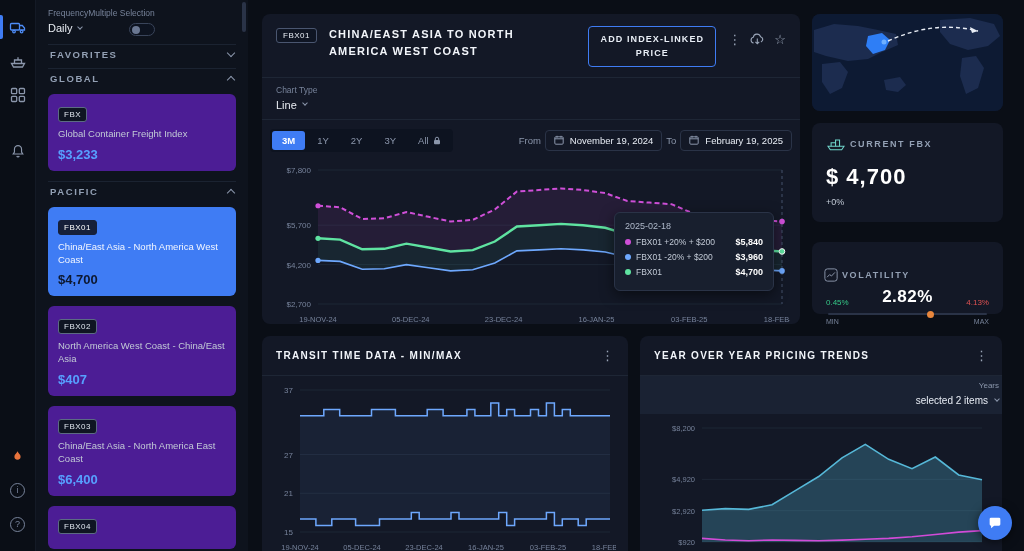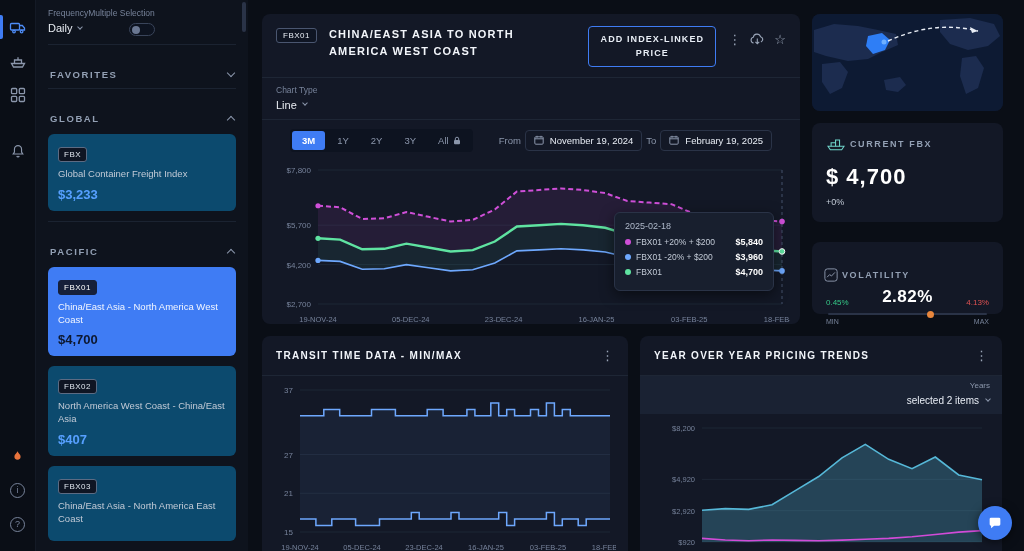--- a/index.html
+++ b/index.html
@@ -21,22 +21,22 @@
 
   
   .sidebar { position:absolute; left:36px; top:0; width:212px; height:551px; background:#0e131d; padding:8px 12px 0; }
   .sb-scroll { position:absolute; right:2px; top:2px; width:4px; height:30px; background:#2a3347; border-radius:2px; }
   .sb-top { display:flex; padding-bottom:8px; }
   .sb-label { font-size:8.5px; color:#77839a; }
   .sb-select { font-size:11px; color:#e8ecf2; display:flex; gap:6px; align-items:center; margin-top:4px; cursor:pointer; }
   .sb-col.right { text-align:right; }
   .toggle { width:26px; height:13px; border:1px solid #39445a; border-radius:8px; position:relative; margin-top:5px; margin-left:auto; background:#0d1320; cursor:pointer; }
   .toggle::after { content:''; position:absolute; left:2px; top:1.5px; width:8px; height:8px; border-radius:50%; background:#6a7792; }
-  .sb-header { display:flex; justify-content:space-between; align-items:center; padding:24px 2px 8px; border-top:1px solid #1b2331; font-size:9.5px; letter-spacing:1.6px; color:#93a0b4; font-weight:bold; cursor:pointer; }
-  .sb-card { background:#0c4a6e; border-radius:6px; padding:9px 10px; margin:2px 0 10px; cursor:pointer; }
+  .sb-header { display:flex; justify-content:space-between; align-items:center; padding:4px 2px 8px; border-top:1px solid #1b2331; font-size:9.5px; letter-spacing:1.6px; color:#93a0b4; font-weight:bold; cursor:pointer; }
+  .sb-card { background:#4c1d95; border-radius:6px; padding:9px 10px; margin:2px 0 10px; cursor:pointer; }
   .sb-card .badge { display:inline-block; font-size:8px; letter-spacing:.5px; color:#dfe5ee; border:1px solid #5c6b83; border-radius:3px; padding:2px 5px; margin-bottom:6px; background:#0f1523; }
   .sb-card .title { font-size:9.5px; color:#c2cad6; line-height:1.35; margin-bottom:6px; }
   .sb-card .price { font-size:13px; font-weight:bold; color:#57a0ff; }
   .sb-card.selected { background:#3f7cf4; }
   .sb-card.selected .badge { background:#16203a; border-color:#16203a; color:#fff; }
   .sb-card.selected .title { color:#f2f6ff; }
   .sb-card.selected .price { color:#0d1830; }
 
   .chev { width:6px; height:6px; border-left:1.5px solid #8b96ab; border-bottom:1.5px solid #8b96ab; display:inline-block; flex:none; }
   .chev.down { transform:rotate(-45deg); margin-top:-3px; }
@@ -47,42 +47,42 @@
   .card { background:#131826; border-radius:8px; position:absolute; }
   .main-card { left:262px; top:14px; width:538px; height:310px; }
   .main-head { display:flex; align-items:flex-start; gap:12px; padding:12px 14px 10px; border-bottom:1px solid #1e2635; }
   .badge-chip { font-size:8px; letter-spacing:.5px; color:#e8edf5; border:1px solid #4a5670; border-radius:3px; padding:2px 6px; background:#0f1523; margin-top:2px; flex:none; }
   .main-title { font-size:11px; font-weight:bold; letter-spacing:1.2px; color:#f2f5fa; line-height:1.55; width:286px; }
   .add-btn { border:1px solid #3f7cf4; color:#e8edf5; font-size:9px; font-weight:bold; letter-spacing:1.1px; padding:5px 10px; border-radius:4px; width:128px; line-height:1.6; text-align:center; flex:none; }
   .head-icons { display:flex; align-items:center; gap:9px; color:#9aa5b8; margin-top:6px; }
   .icon-btn { font-size:12px; color:#9aa5b8; display:flex; align-items:center; }
   .icon-btn .glyph { font-size:13px; }
   .type-row { padding:7px 14px 8px; border-bottom:1px solid #1e2635; }
-  .controls-row { display:flex; align-items:center; padding:9px 28px 6px; gap:8px; }
+  .controls-row { display:flex; align-items:center; padding:9px 8px 6px; gap:8px; }
   .range-group { display:flex; background:#0d1320; border-radius:4px; padding:2px; gap:2px; }
   .range-btn { font-size:9.5px; color:#8b96ab; padding:4px 10px; border-radius:3px; display:flex; align-items:center; gap:4px; }
   .range-btn.active { background:#3f7cf4; color:#fff; font-weight:bold; }
   .dates { margin-left:auto; display:flex; align-items:center; gap:4px; }
   .date-label { font-size:9.5px; color:#8b96ab; }
   .date-input { display:flex; align-items:flex-start; gap:6px; border:1px solid #2a3347; border-radius:4px; padding:4px 8px; font-size:9.5px; color:#e8edf5; cursor:pointer; }
   .chart-wrap { position:relative; padding:2px 10px 0; }
 
   .tooltip { position:absolute; left:352px; top:54px; background:#181f2e; border:1px solid #2a3347; border-radius:6px; padding:8px 10px; width:160px; box-shadow:0 4px 14px rgba(0,0,0,.5); }
   .tt-date { font-size:9px; color:#aeb8c9; margin-bottom:6px; }
   .tt-row { display:flex; align-items:center; gap:5px; font-size:8.5px; color:#c2cad6; margin:5px 0; }
   .tt-dot { width:6px; height:6px; border-radius:50%; flex:none; }
   .tt-val { margin-left:auto; color:#fff; font-weight:bold; font-size:9px; }
 
   
   .panel-title-row { display:flex; justify-content:space-between; align-items:center; padding:12px 14px; border-bottom:1px solid #1e2635; }
   .panel-title { font-size:10px; font-weight:bold; letter-spacing:1.3px; color:#f2f5fa; }
   .transit-card { left:262px; top:336px; width:366px; height:230px; }
   .yoy-card { left:640px; top:336px; width:362px; height:230px; }
   .panel-chart { padding:4px 12px 0; }
-  .years-band { background:#1a2233; padding:5px 12px 6px; text-align:right; }
+  .years-band { background:#1a2233; padding:5px 3px 6px; text-align:right; }
   .years-label { font-size:8px; color:#8b96ab; }
   .years-select { font-size:10px; color:#e8edf5; display:inline-flex; align-items:center; gap:7px; margin-top:2px; cursor:pointer; }
 
   
   .side-card { left:812px; width:191px; background:#131826; border-radius:8px; position:absolute; }
   .map-card { top:14px; height:97px; overflow:hidden; padding:0; }
   .fbx-card { top:123px; height:99px; padding:13px 14px; }
   .vol-card { top:242px; height:72px; padding:26px 12px; }
   .side-head { display:flex; align-items:center; gap:4px; color:#93a0b4; font-size:9px; letter-spacing:1.6px; font-weight:bold; }
   .fbx-value { font-size:22px; color:#fff; font-weight:bold; margin-top:12px; letter-spacing:1px; }
@@ -173,21 +173,21 @@
         <span>GLOBAL</span>
         <span class="chev up"></span>
       </div>
       <div class="sb-card"><span class="badge">FBX</span><div class="title">Global Container Freight Index</div><div class="price">$3,233</div></div>
       <div class="sb-header">
         <span>PACIFIC</span>
         <span class="chev up"></span>
       </div>
       <div class="sb-card selected"><span class="badge">FBX01</span><div class="title">China/East Asia - North America West Coast</div><div class="price">$4,700</div></div>
       <div class="sb-card"><span class="badge">FBX02</span><div class="title">North America West Coast - China/East Asia</div><div class="price">$407</div></div>
-      <div class="sb-card"><span class="badge">FBX03</span><div class="title">China/East Asia - North America East Coast</div></div>
+      <div class="sb-card"><span class="badge">FBX03</span><div class="title">China/East Asia - North America East Coast</div><div class="price">$6,400</div></div>
       <div class="sb-card"><span class="badge">FBX04</span></div>
     </div>
 </aside>
 
 <section class="card main-card">
   <div class="main-head">
     <span class="badge-chip">FBX01</span>
     <div class="main-title">CHINA/EAST ASIA TO NORTH AMERICA WEST COAST</div>
     <button class="add-btn">ADD INDEX-LINKED PRICE</button>
     <div class="head-icons">

